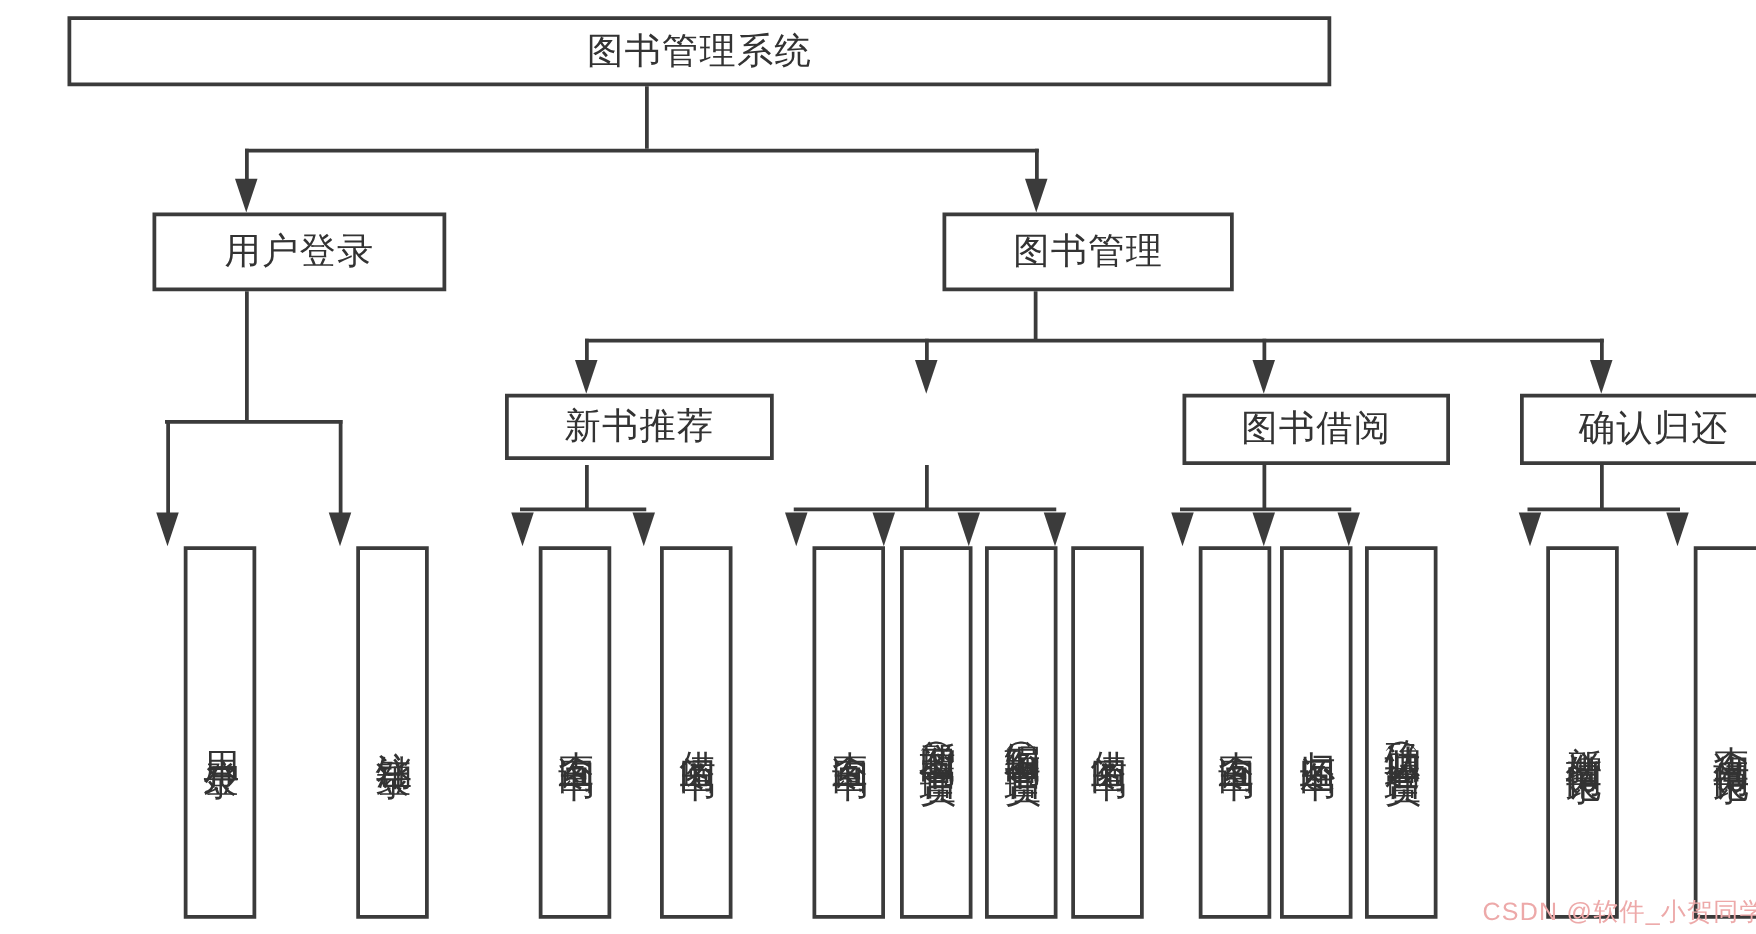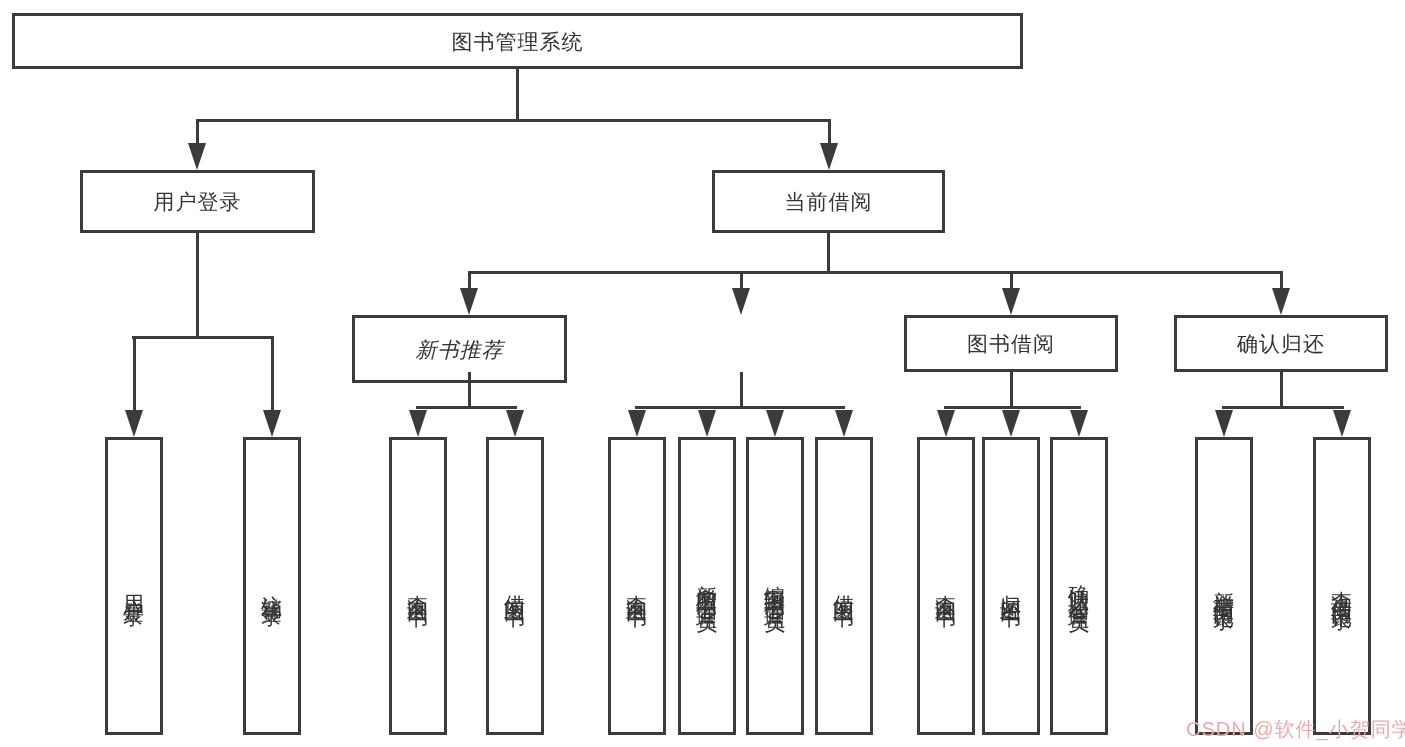--- a/index.html
+++ b/index.html
@@ -13,24 +13,25 @@
   }
   .box {
     position: absolute;
     box-sizing: border-box;
     border: 3px solid #3b3b3b;
     background: #ffffff;
     color: #333333;
     display: flex;
     align-items: center;
     justify-content: center;
-    font-size: 21px;
+    font-size: 29px;
     letter-spacing: 1px;
     text-align: center;
     line-height: 1;
+    margin-left: 42px;
   }
   .leaf {
     writing-mode: vertical-rl;
     text-orientation: mixed;
     letter-spacing: 4px;
     width: 58px;
     height: 298px;
     top: 437px;
   }
   .hline { position: absolute; height: 3px; background: #3b3b3b; }
@@ -61,41 +62,41 @@
   <div class="box" style="left:12px; top:13px; width:1011px; height:56px;">图书管理系统</div>
 
   <div class="vline" style="left:516px; top:69px;  height:50px;"></div>
   <div class="hline" style="left:196px; top:119px; width:635px;"></div>
   <div class="vline" style="left:196px; top:119px; height:26px;"></div>
   <div class="arrow" style="left:188px; top:143px;"></div>
   <div class="vline" style="left:828px; top:119px; height:26px;"></div>
   <div class="arrow" style="left:820px; top:143px;"></div>
 
   <div class="box" style="left:80px; top:170px; width:235px; height:63px;">用户登录</div>
-  <div class="box" style="left:712px; top:170px; width:233px; height:63px;">当前借阅</div>
+  <div class="box" style="left:712px; top:170px; width:233px; height:63px;">图书管理</div>
 
   <div class="vline" style="left:196px; top:233px; height:103px;"></div>
   <div class="hline" style="left:132px; top:336px; width:142px;"></div>
   <div class="vline" style="left:133px; top:336px; height:76px;"></div>
   <div class="arrow" style="left:125px; top:410px;"></div>
   <div class="vline" style="left:271px; top:336px; height:76px;"></div>
   <div class="arrow" style="left:263px; top:410px;"></div>
 
   <div class="vline" style="left:827px;  top:233px; height:40px;"></div>
   <div class="hline" style="left:468px;  top:271px; width:815px;"></div>
   <div class="vline" style="left:468px;  top:271px; height:18px;"></div>
   <div class="arrow" style="left:460px;  top:288px;"></div>
   <div class="vline" style="left:740px;  top:271px; height:18px;"></div>
   <div class="arrow" style="left:732px;  top:288px;"></div>
   <div class="vline" style="left:1010px; top:271px; height:18px;"></div>
   <div class="arrow" style="left:1002px; top:288px;"></div>
   <div class="vline" style="left:1280px; top:271px; height:18px;"></div>
   <div class="arrow" style="left:1272px; top:288px;"></div>
 
-  <div class="box" style="left:352px;  top:315px; width:215px; height:68px;font-style:italic;">新书推荐</div>
+  <div class="box" style="left:362px;  top:315px; width:215px; height:53px;">新书推荐</div>
   <div class="box" style="left:904px;  top:315px; width:214px; height:57px;">图书借阅</div>
   <div class="box" style="left:1174px; top:315px; width:214px; height:57px;">确认归还</div>
 
   <div class="vline" style="left:468px; top:372px; height:36px;"></div>
   <div class="hline" style="left:416px; top:406px; width:101px;"></div>
   <div class="arrow" style="left:409px; top:410px;"></div>
   <div class="arrow" style="left:506px; top:410px;"></div>
 
   <div class="vline" style="left:740px; top:372px; height:36px;"></div>
   <div class="hline" style="left:635px; top:406px; width:210px;"></div>

